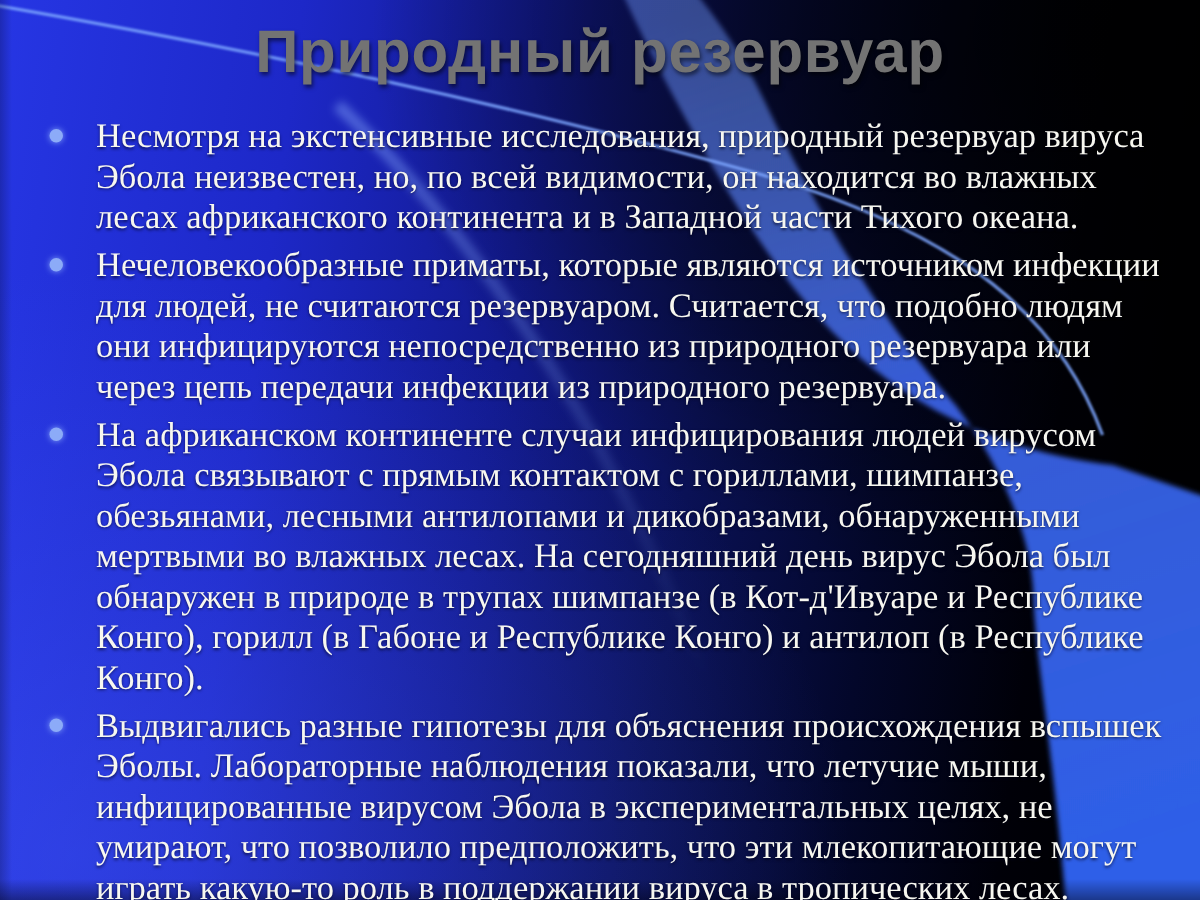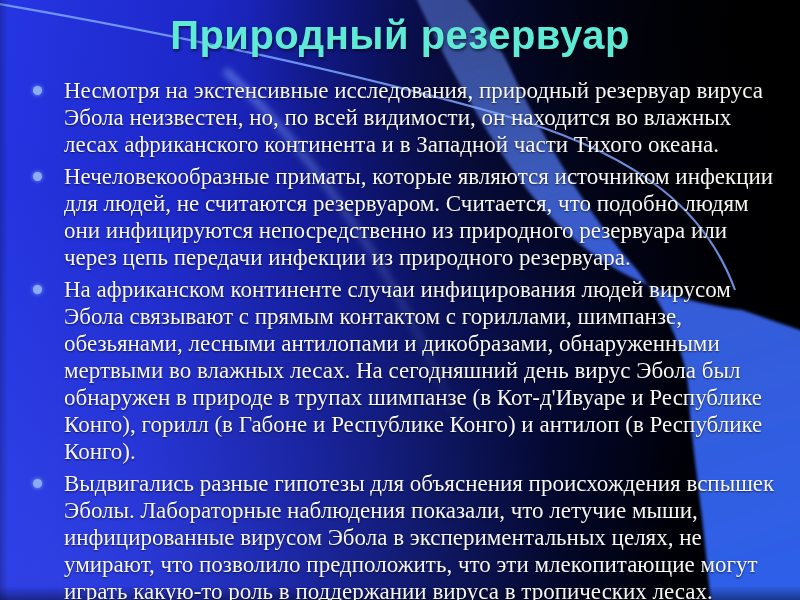--- a/index.html
+++ b/index.html
@@ -4,21 +4,21 @@
 <style>
   html,body{margin:0;padding:0;background:#000;}
   .slide{
     position:relative;width:800px;height:600px;overflow:hidden;
     font-family:"Liberation Serif",serif;background:#0a1160;
   }
   .bg{position:absolute;left:0;top:0;width:800px;height:600px;display:block;}
   .title{
     position:absolute;top:8px;left:0;width:100%;margin:0;text-align:center;
     font-family:"Liberation Sans",sans-serif;font-weight:bold;
-    font-size:40px;line-height:54px;color:#5eead4;letter-spacing:.5px;
+    font-size:40px;line-height:54px;color:#737373;letter-spacing:.5px;
     text-shadow:1px 2px 3px rgba(0,0,0,.55);
   }
   .bullets{
     position:absolute;top:77px;left:64px;width:712px;margin:0;padding:0;
     list-style:none;color:#f7f7f0;font-size:23px;line-height:27px;
   }
   .bullets li{position:relative;margin:0 0 5px 0;}
   .bullets .text{text-shadow:0 1px 2px rgba(0,0,25,.65);}
   .dot{
     position:absolute;left:-31px;top:9px;width:9px;height:9px;border-radius:50%;

